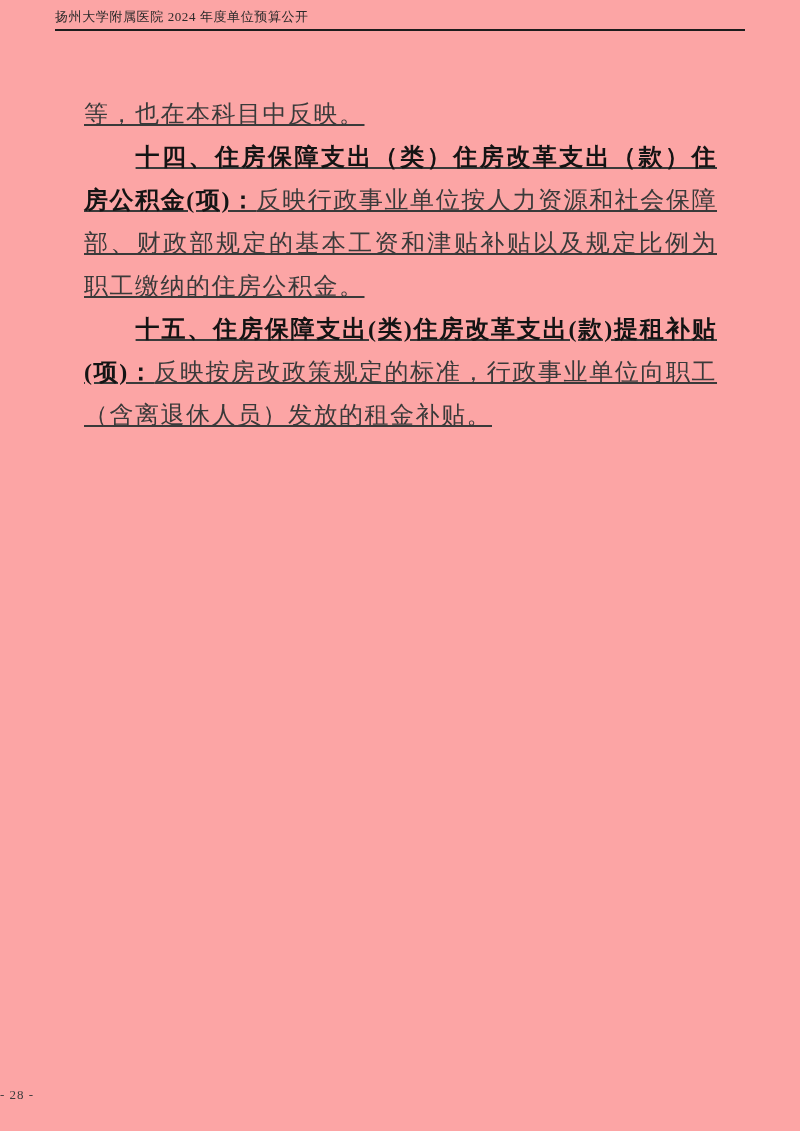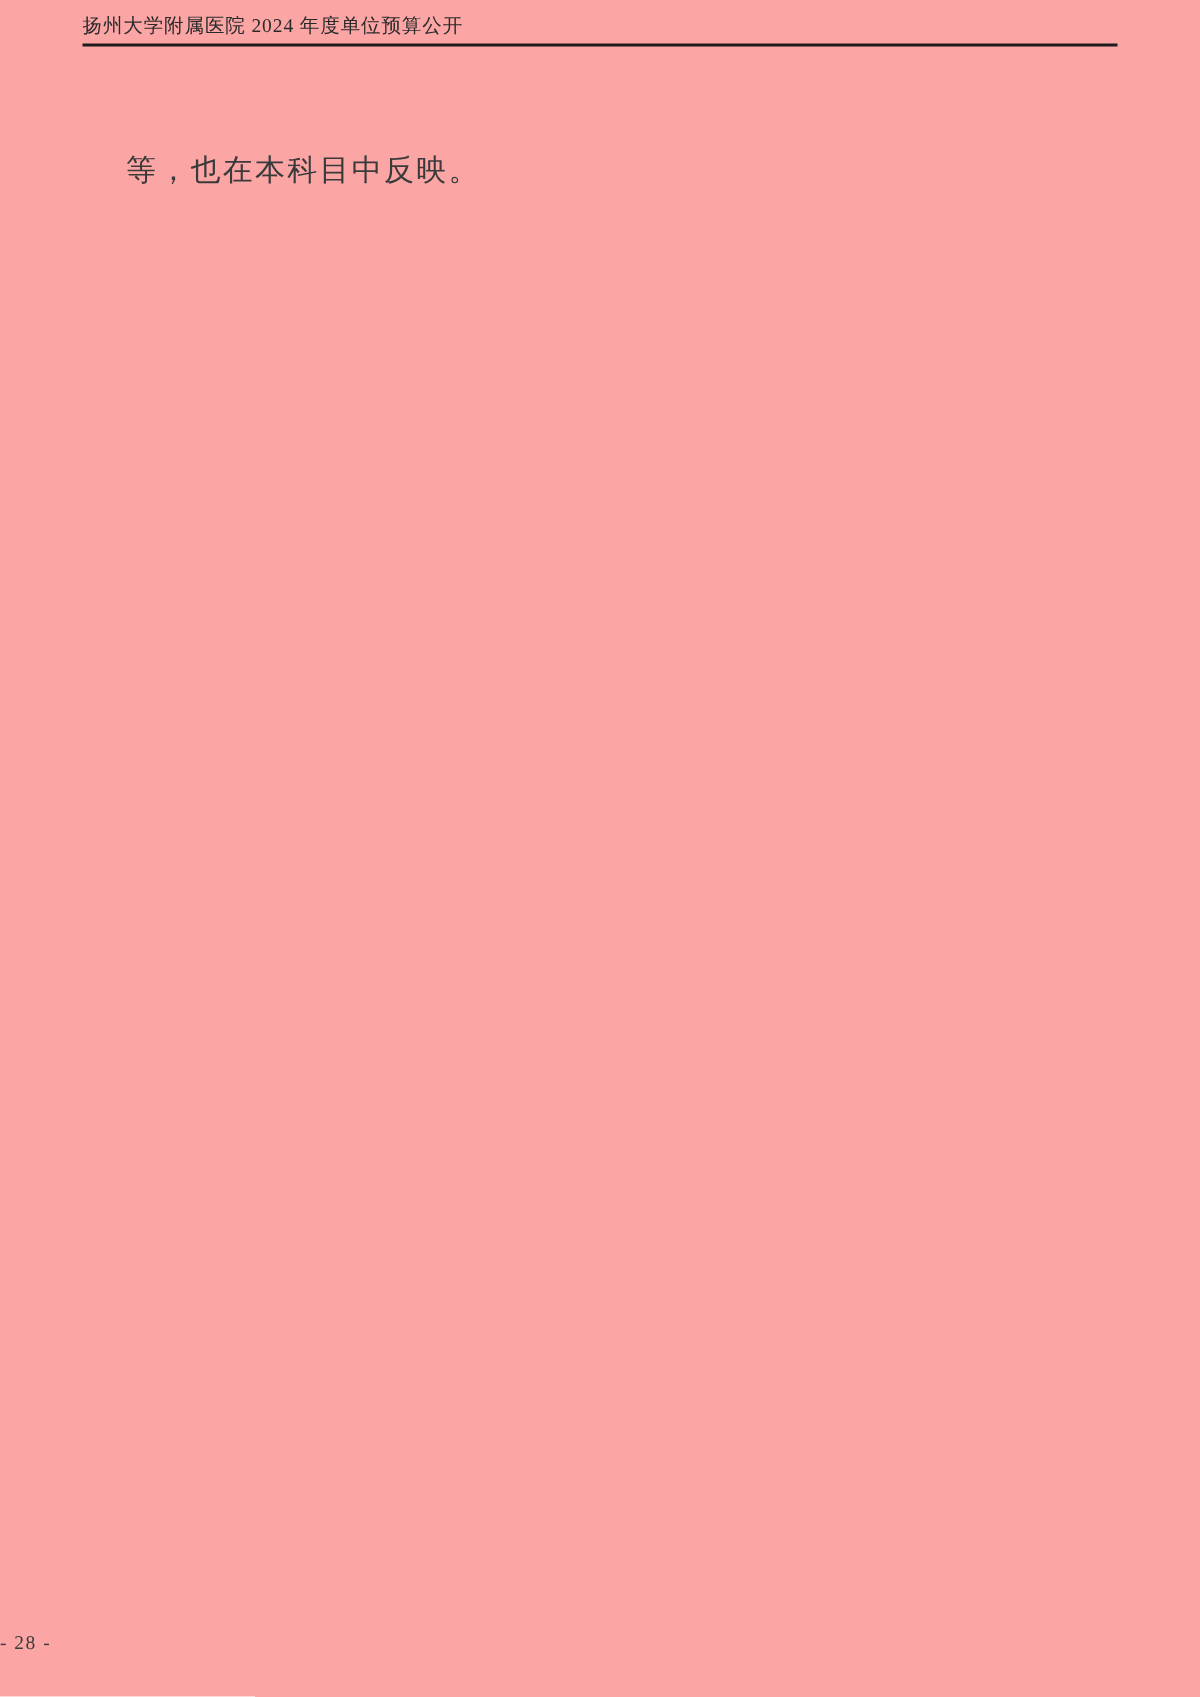--- a/index.html
+++ b/index.html
@@ -30,25 +30,26 @@
     top: 29px;
     width: 690px;
     height: 2px;
     background: #1c1c1c;
   }
   .doc-body {
     position: absolute;
     left: 84px;
     top: 93px;
     width: 633px;
-    font-size: 20px;
+    font-size: 24px;
     line-height: 43px;
     letter-spacing: 1.5px;
     color: #3a3a3a;
     text-align: justify;
+    text-decoration: underline;
   }
   .para {
     margin: 0;
     padding: 0;
   }
   .para.indent {
     text-indent: 2.15em;
   }
   .para b {
     font-weight: 700;
@@ -69,19 +70,21 @@
 <body>
 
 <div class="page">
 
   <div class="header-title">扬州大学附属医院 2024 年度单位预算公开</div>
 
   <div class="header-rule"></div>
 
   <div class="doc-body" id="doc-body">
       <p class="para"><span>等，也在本科目中反映。</span></p>
+      <p class="para indent"><b>十四、住房保障支出（类）住房改革支出（款）住房公积金(项)：</b><span>反映行政事业单位按人力资源和社会保障部、财政部规定的基本工资和津贴补贴以及规定比例为职工缴纳的住房公积金。</span></p>
+      <p class="para indent"><b>十五、住房保障支出(类)住房改革支出(款)提租补贴(项)：</b><span>反映按房改政策规定的标准，行政事业单位向职工（含离退休人员）发放的租金补贴。</span></p>
     </div>
 
   <div class="footer">
     <span>- 28 -</span>
   </div>
 
 </div>
 
 </body></html>

